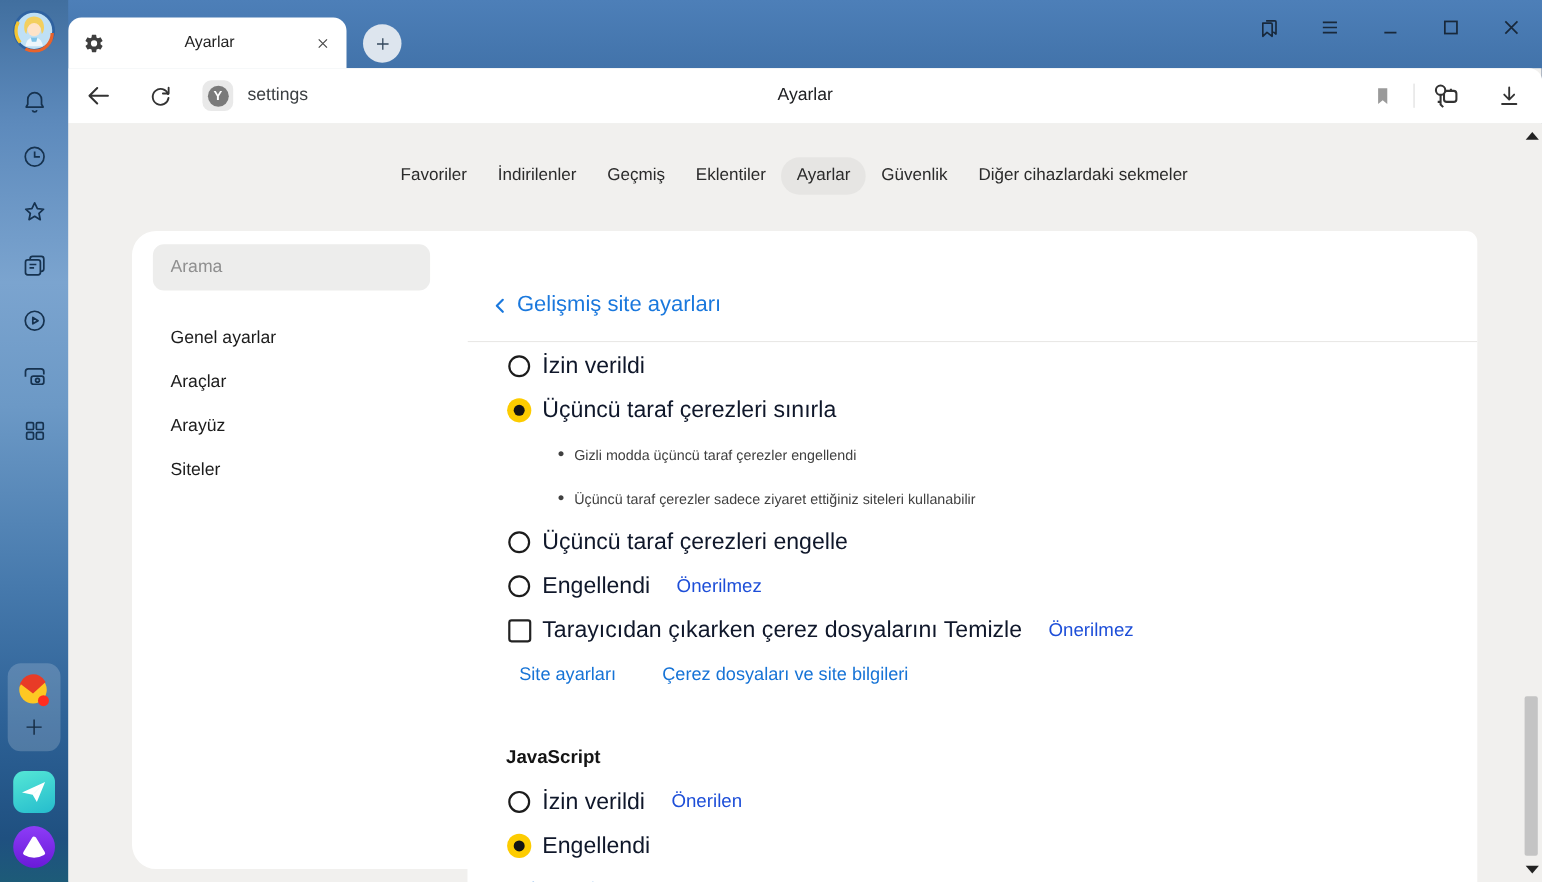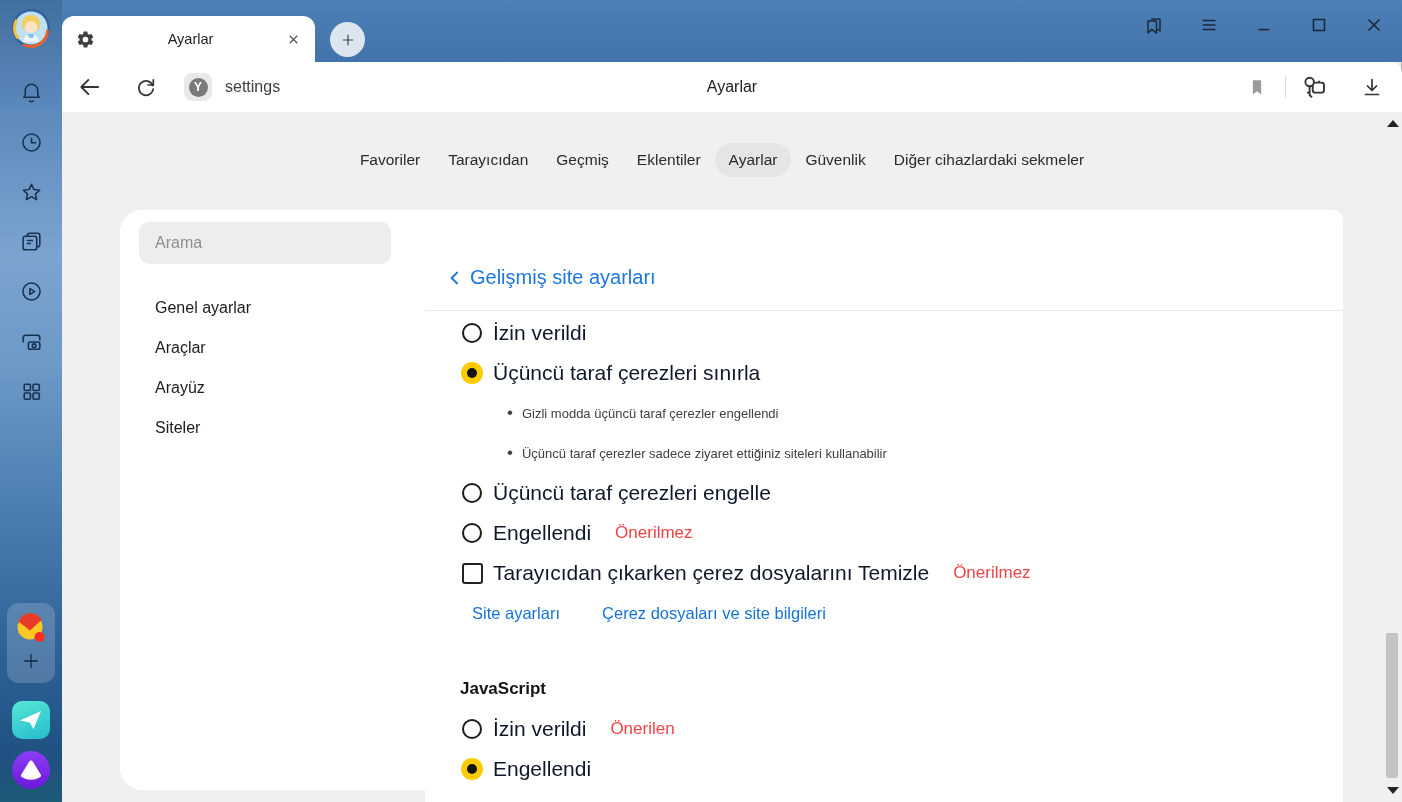--- a/index.html
+++ b/index.html
@@ -113,21 +113,21 @@
   .opt-row { height:40px; display:flex; align-items:center; }
   .ctrl { width:24px; display:flex; justify-content:center; margin-right:9px; flex:none; }
   .radio { width:20px; height:20px; border:2px solid #1c1c1c; border-radius:50%; background:#fff; }
   .radio.checked {
     width:22px; height:22px; border:none; background:#fdcc00;
     display:flex; align-items:center; justify-content:center;
   }
   .radio.checked .dot { width:10px; height:10px; border-radius:50%; background:#141414; }
   .checkbox { width:21px; height:21px; border:2.4px solid #222; border-radius:3px; background:#fff; }
   .opt-label { font-size:21px; color:#0f172a; }
-  .opt-note { font-size:17px; color:#ef4444; margin-left:24px; }
+  .opt-note { font-size:17px; color:#1d4ed8; margin-left:24px; }
   .bullet-row { height:40px; display:flex; align-items:center; padding-left:47px; font-size:13px; color:#404040; }
   .bullet-row::before { content:"•"; margin-right:9px; font-size:17px; }
   .links-row { height:40px; display:flex; align-items:center; gap:30px; }
   .link { font-size:16.5px; color:#1673d6; cursor:pointer;margin-left:12px; }
   .section-title-row { height:40px; display:flex; align-items:center; margin-top:36px; }
   .section-title { font-size:17px; font-weight:bold; color:#141414; }
 
   
   .scrollbar { position:absolute; right:1px; top:0; bottom:0; width:17px; }
   .scroll-up, .scroll-down { position:absolute; left:3px; width:0; height:0; border-left:6px solid transparent; border-right:6px solid transparent; }
@@ -318,21 +318,21 @@
             <path d="M5.5 19.5h13"></path>
           </svg>
       </span>
     </span>
   </div>
 
   <div class="content">
 
     <div class="nav-row">
       <span class="nav-item">Favoriler</span>
-      <span class="nav-item">Tarayıcıdan</span>
+      <span class="nav-item">İndirilenler</span>
       <span class="nav-item">Geçmiş</span>
       <span class="nav-item">Eklentiler</span>
       <span class="nav-item active">Ayarlar</span>
       <span class="nav-item">Güvenlik</span>
       <span class="nav-item">Diğer cihazlardaki sekmeler</span>
     </div>
 
     <div class="menu-panel">
       <input class="search-box" placeholder="Arama" style="">
       <div class="menu-list">

